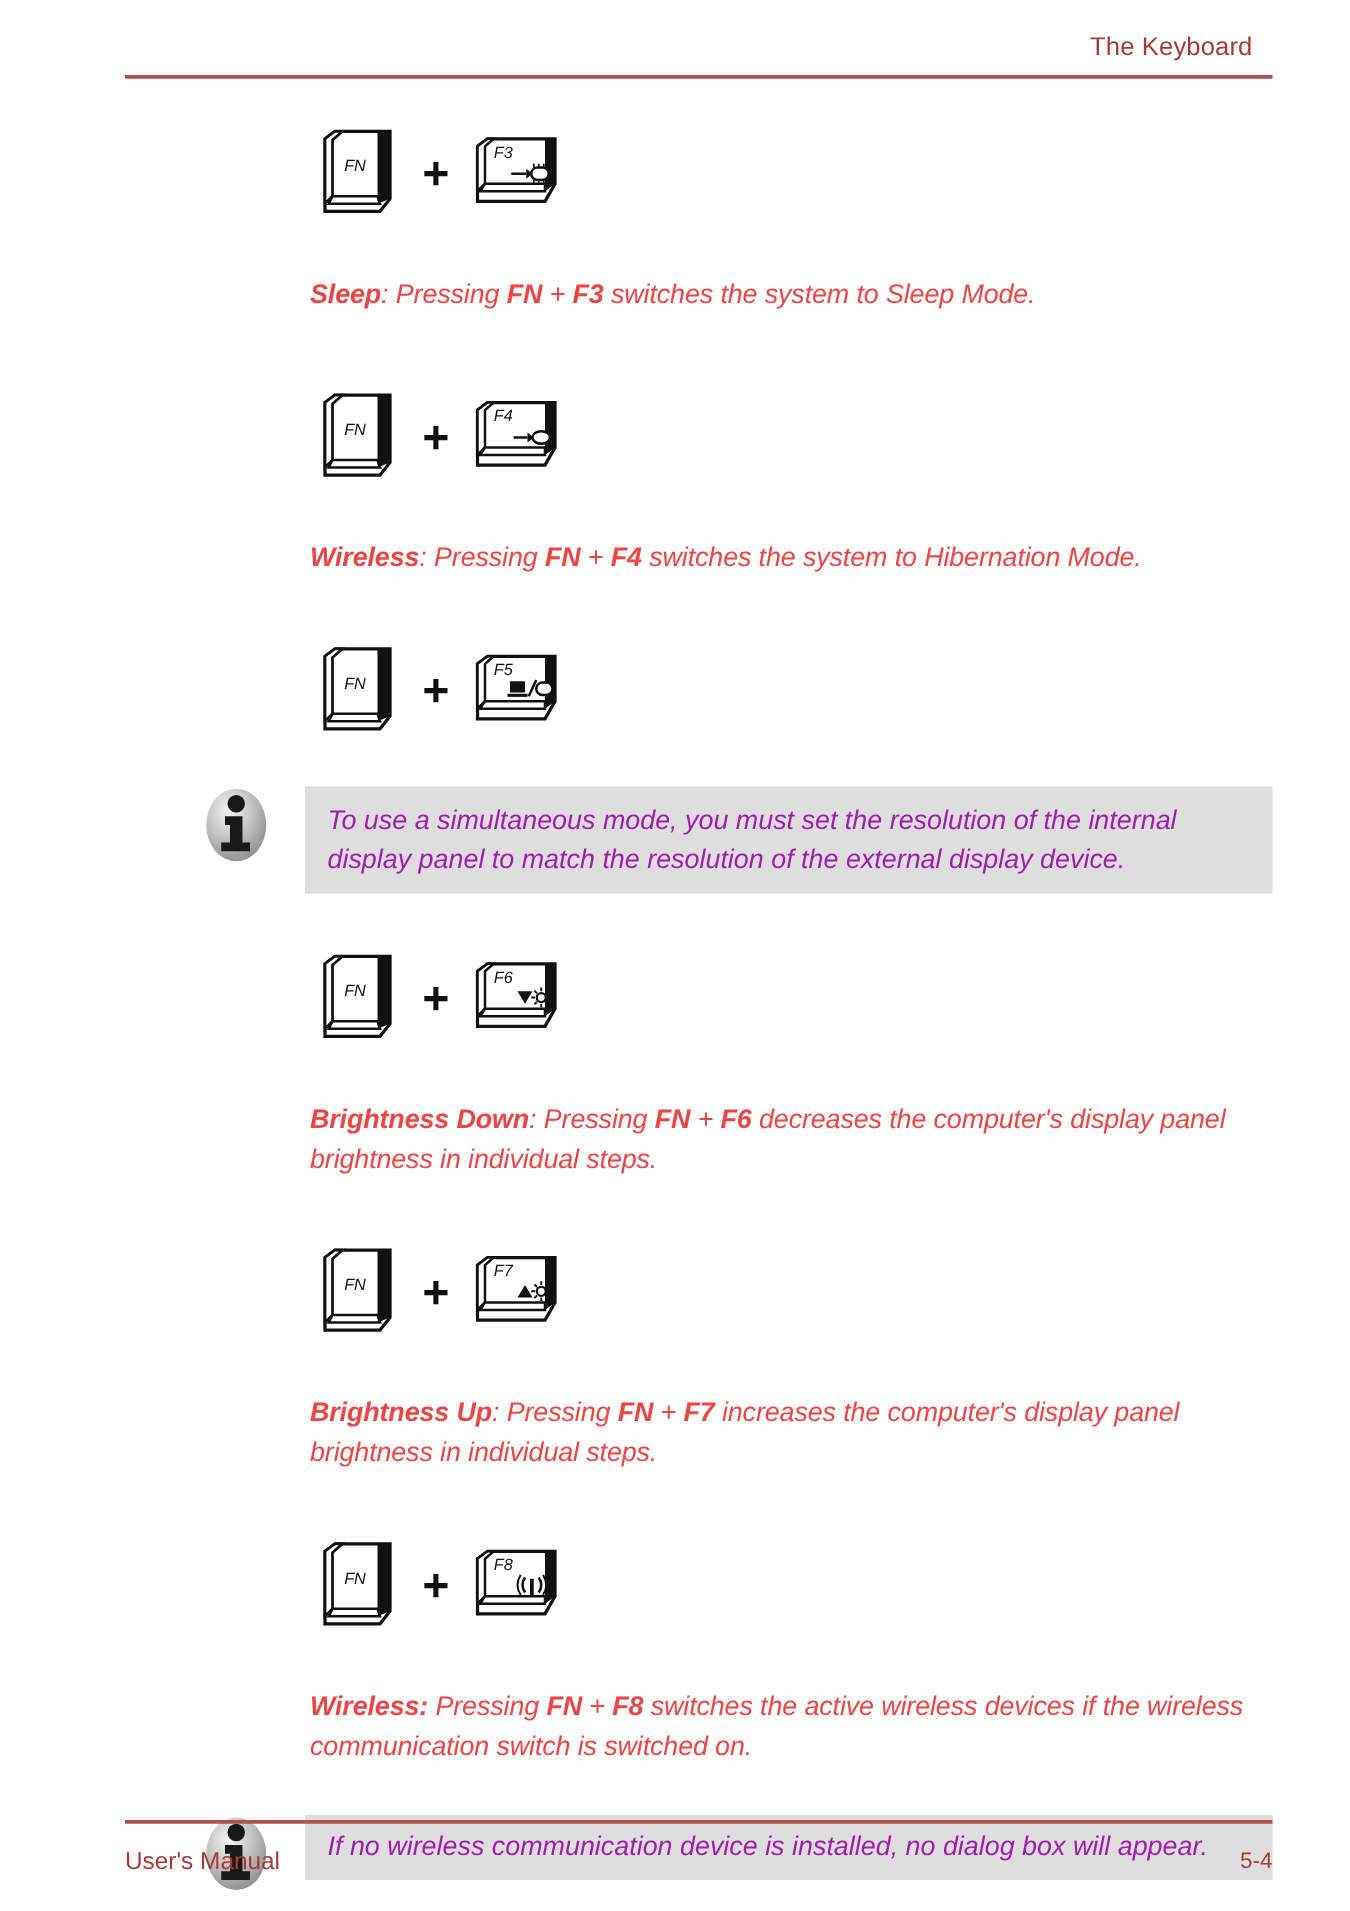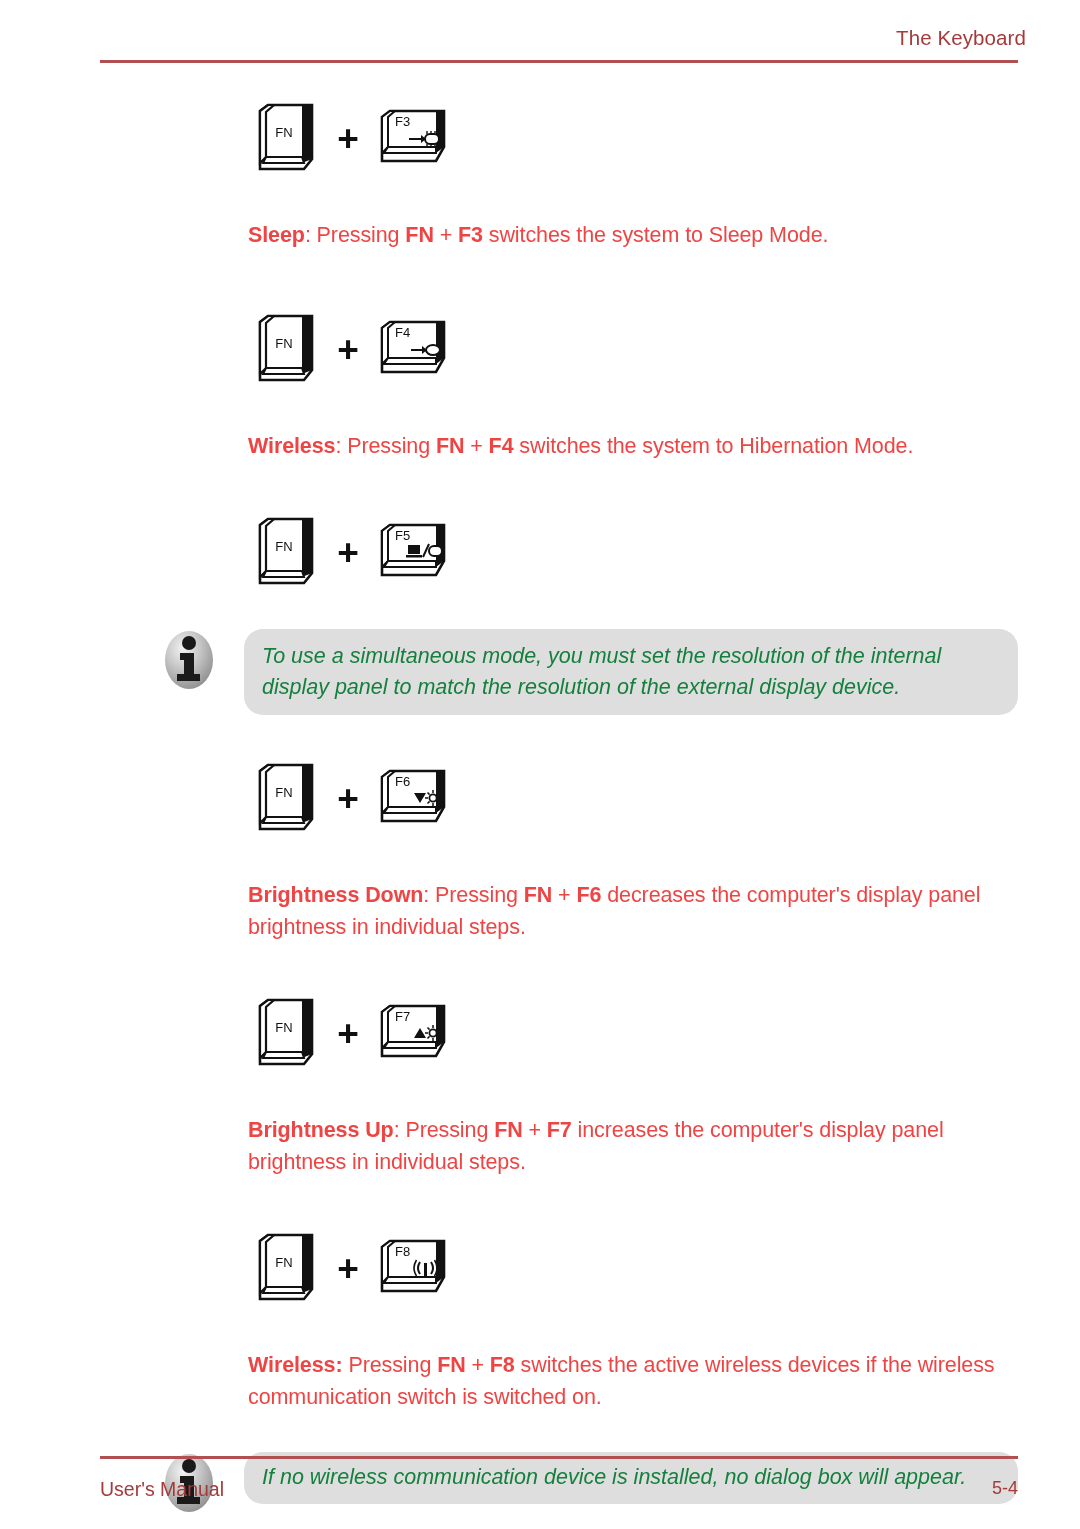--- a/index.html
+++ b/index.html
@@ -21,21 +21,21 @@
     position: absolute;
     left: 0; top: 0;
     width: 1080px;
     height: 1529px;
     background: #fff;
   }
 
   
   .header {
     position: absolute;
-    left: 108px;
+    left: 84px;
     top: 26px;
     width: 918px;
     text-align: right;
   }
   .header-title {
     font-size: 20.5px;
     color: #a63a3a;
     letter-spacing: 0.1px;
     font-family: "Liberation Sans", sans-serif;
   }
@@ -81,21 +81,21 @@
   }
 
   
   .content {
     position: absolute;
     left: 0;
     top: 95px;
     width: 1080px;
   }
 
-  .block { position: relative; }
+  .block { position: relative; font-style: italic; }
 
   
   .keyrow {
     position: relative;
     height: 84px;
     margin-left: 254px;
   }
   .keyrow-inner {
     display: flex;
     align-items: center;
@@ -159,23 +159,22 @@
     position: relative;
     margin-right: 26px;
   }
   .note-body {
     flex: 1 1 auto;
     background: #dedede;
     padding: 12px 16px 12px 18px;
     font-style: italic;
     font-size: 21.5px;
     line-height: 31px;
-    color: #15803d;
+    color: #a21caf;
     box-sizing: border-box;
-    border-radius: 19px;
   }
   .note-body.one-line { padding: 10px 16px 11px 18px; }
 
   .spacer-18 { height: 18px; }
   .spacer-26 { height: 26px; }
   .spacer-34 { height: 34px; }
   .spacer-40 { height: 40px; }
 </style>
 </head>
 <body>

